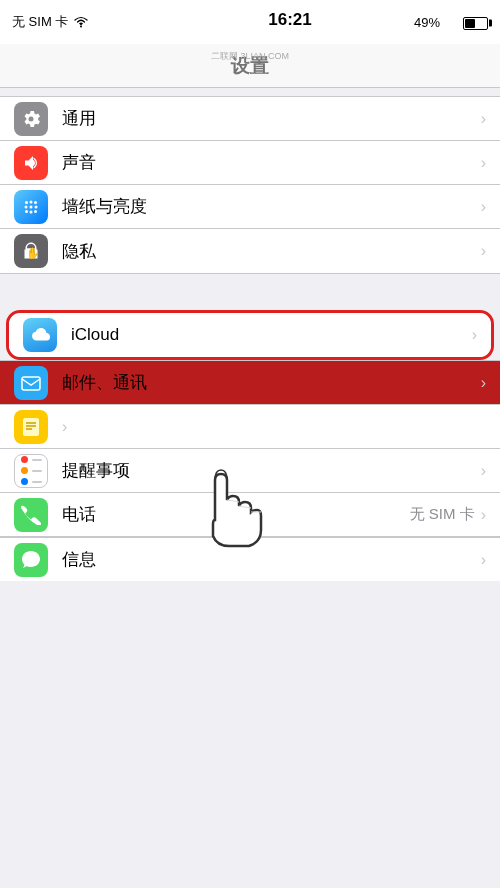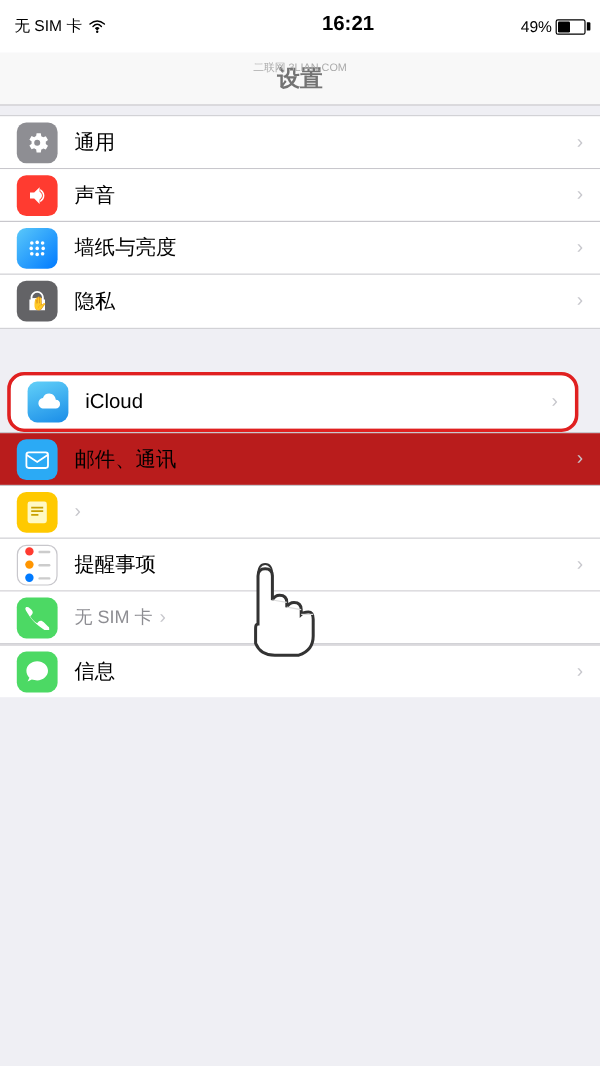--- a/index.html
+++ b/index.html
@@ -34,22 +34,22 @@
       font-size: 17px;
       font-weight: 600;
       position: absolute;
       left: 50%;
       transform: translateX(-50%);
       top: 10px;
       margin-left: 40px;
     }
     .status-right {
       display: flex;
-      align-items: center;
-      gap: 3px;
+      align-items: flex-end;
+      gap: 23px;
       font-size: 13px;
     }
     .battery-icon {
       width: 25px;
       height: 13px;
       border: 1.5px solid #000;
       border-radius: 2px;
       position: relative;
       display: inline-flex;
       align-items: center;
@@ -257,21 +257,21 @@
       <span class="item-label">隐私</span>
       <span class="chevron">›</span>
     </div>
 
   </div>
 
   <div class="section-gap"></div>
 
   <div class="section" style="border: none; background: transparent;">
 
-    <div style="border: 3px solid #e02020; border-radius: 14px; margin: 0 18px 0 6px; overflow: hidden; background:#fff;">
+    <div style="border: 3px solid #e02020; border-radius: 14px; margin: 0 6px 0 6px; overflow: hidden; background:#fff;">
       <div class="list-item" style="border-bottom:none; border-radius:12px;">
         <div class="icon-wrapper" style="background: linear-gradient(160deg, #62d0f8 0%, #1a8de8 100%);">
           <svg width="22" height="18" viewBox="0 0 22 18" fill="white">
             <path d="M17.5 7.1C17.2 4.3 14.9 2 12 2a5.5 5.5 0 0 0-5.2 3.7A4.5 4.5 0 0 0 3 10c0 2.5 2 4.5 4.5 4.5h10A3.5 3.5 0 0 0 21 11a3.5 3.5 0 0 0-3.5-3.9z"></path>
           </svg>
         </div>
         <span class="item-label">iCloud</span>
         <span class="chevron">›</span>
       </div>
     </div>
@@ -321,20 +321,21 @@
       <span class="item-label">提醒事项</span>
       <span class="chevron">›</span>
     </div>
 
     <div class="list-item" style="background:#fff;">
       <div class="icon-wrapper" style="background: #4cd964;">
         <svg width="20" height="20" viewBox="0 0 20 20" fill="white">
           <path d="M15.5 13.5c-.8-.8-1.7-1.3-2.5-1.3-.7 0-1.4.4-2 1L10 14.3c-1.2-.6-2.3-1.5-3.3-2.5S4.8 9.7 4.2 8.5l1.1-1c.6-.6 1-1.3 1-2s-.5-1.7-1.3-2.5L4 2C3.2 1.2 2.3.8 1.5.8 .7.8 0 1.3 0 2.1c0 .6.2 1.2.6 1.7C1.8 5.7 4.2 10 8 13.8s8.1 6.2 10 7.4c.5.4 1.1.6 1.7.6.8 0 1.3-.7 1.3-1.5 0-.8-.4-1.7-1.2-2.5l-1-1z"></path>
         </svg>
       </div>
+      <span class="item-label">电话</span>
       <span class="item-value">无 SIM 卡</span>
       <span class="chevron">›</span>
     </div>
 
     <div class="list-item" style="background:#fff; border-top:1px solid #c8c7cc;">
       <div class="icon-wrapper" style="background: #4cd964;">
         <svg width="22" height="22" viewBox="0 0 22 22" fill="white">
           <path d="M11 2C6 2 2 5.6 2 10c0 2.2.9 4.2 2.5 5.7L3 19l3.5-1.7C7.9 17.7 9.4 18 11 18c5 0 9-3.6 9-8s-4-8-9-8z"></path>
         </svg>
       </div>

